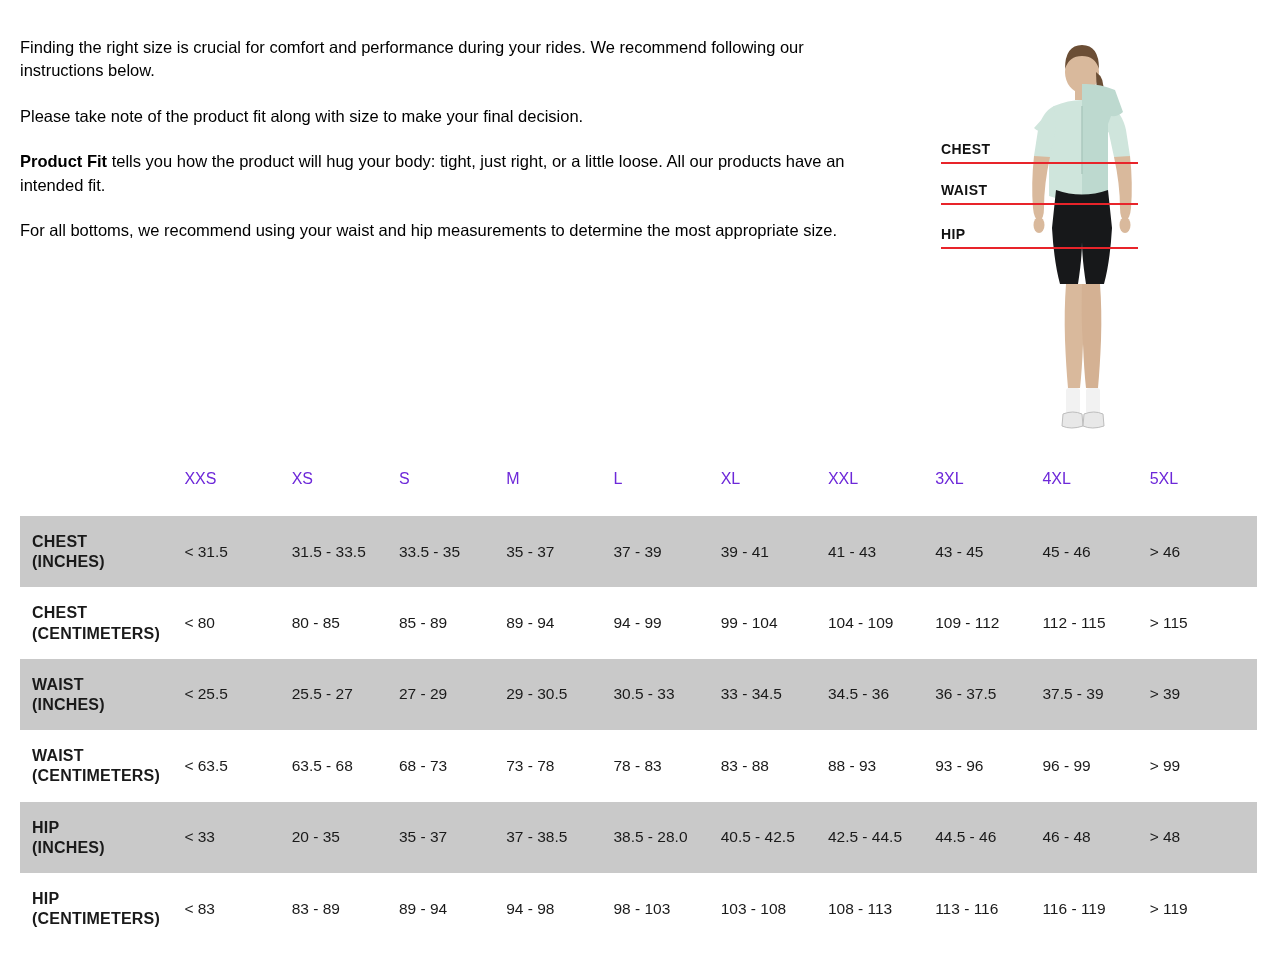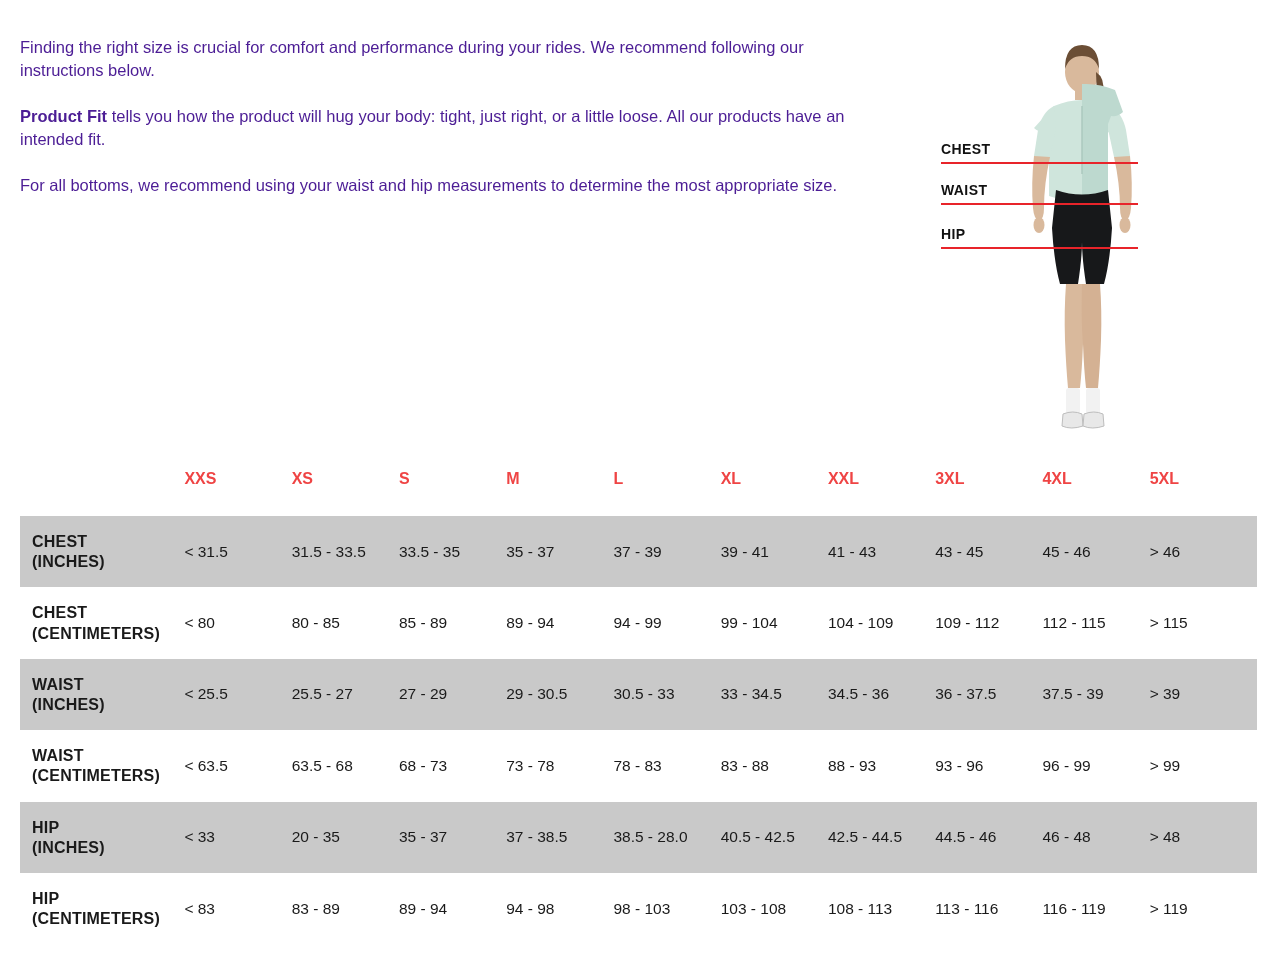--- a/index.html
+++ b/index.html
@@ -20,21 +20,21 @@
   .intro {
     position: absolute;
     left: 20px;
     top: 36px;
     width: 830px;
   }
   .intro p {
     margin: 0 0 22px 0;
     font-size: 16.5px;
     line-height: 1.42;
-    color: #4c1d95;
+    color: #000000;
   }
   .intro p:last-child { margin-bottom: 0; }
   .intro strong { font-weight: 700; }
 
   
   .figure {
     position: absolute;
     left: 930px;
     top: 24px;
     width: 320px;
@@ -70,23 +70,23 @@
     width: 1237px;
     border-collapse: collapse;
     table-layout: fixed;
   }
   .size-table col.c-label { width: 164px; }
   .size-table col.c-size  { width: 107px; }
 
   .size-table thead th {
     text-align: left;
     font-size: 16px;
-    font-weight: 700;
+    font-weight: 400;
     padding: 0 0 28px 0;
-    color: #ef4444;
+    color: #6d28d9;
     vertical-align: top;
   }
   .size-table thead th.lbl { }
   .size-table tbody td {
     font-size: 15.5px;
     padding: 16px 6px 16px 0;
     vertical-align: middle;
     color: #1a1a1a;
     white-space: nowrap;
   }
@@ -110,20 +110,21 @@
   }
   .size-table tbody td.val { padding-left: 0; }
   .size-table thead th.sz { padding-left: 0; }
   .pad-left { padding-left: 12px; }
 </style>
 </head>
 <body>
 
 <div class="intro">
   <p>Finding the right size is crucial for comfort and performance during your rides. We recommend following our instructions below.</p>
+  <p>Please take note of the product fit along with size to make your final decision.</p>
   <p><strong>Product Fit</strong><span> tells you how the product will hug your body: tight, just right, or a little loose. All our products have an intended fit.</span></p>
   <p>For all bottoms, we recommend using your waist and hip measurements to determine the most appropriate size.</p>
 </div>
 
 <div class="figure">
   <svg width="320" height="420" viewBox="0 0 320 420">
 
     <ellipse cx="152" cy="48" rx="17" ry="21" fill="#d9b99c"></ellipse>
     <path d="M135 45 q0 -24 17 -24 q17 0 17 24 q-4 -13 -17 -13 q-13 0 -17 13 z" fill="#6b4e35"></path>
     <path d="M166 48 q9 6 7 20 q-2 10 -6 6 z" fill="#6b4e35"></path>

